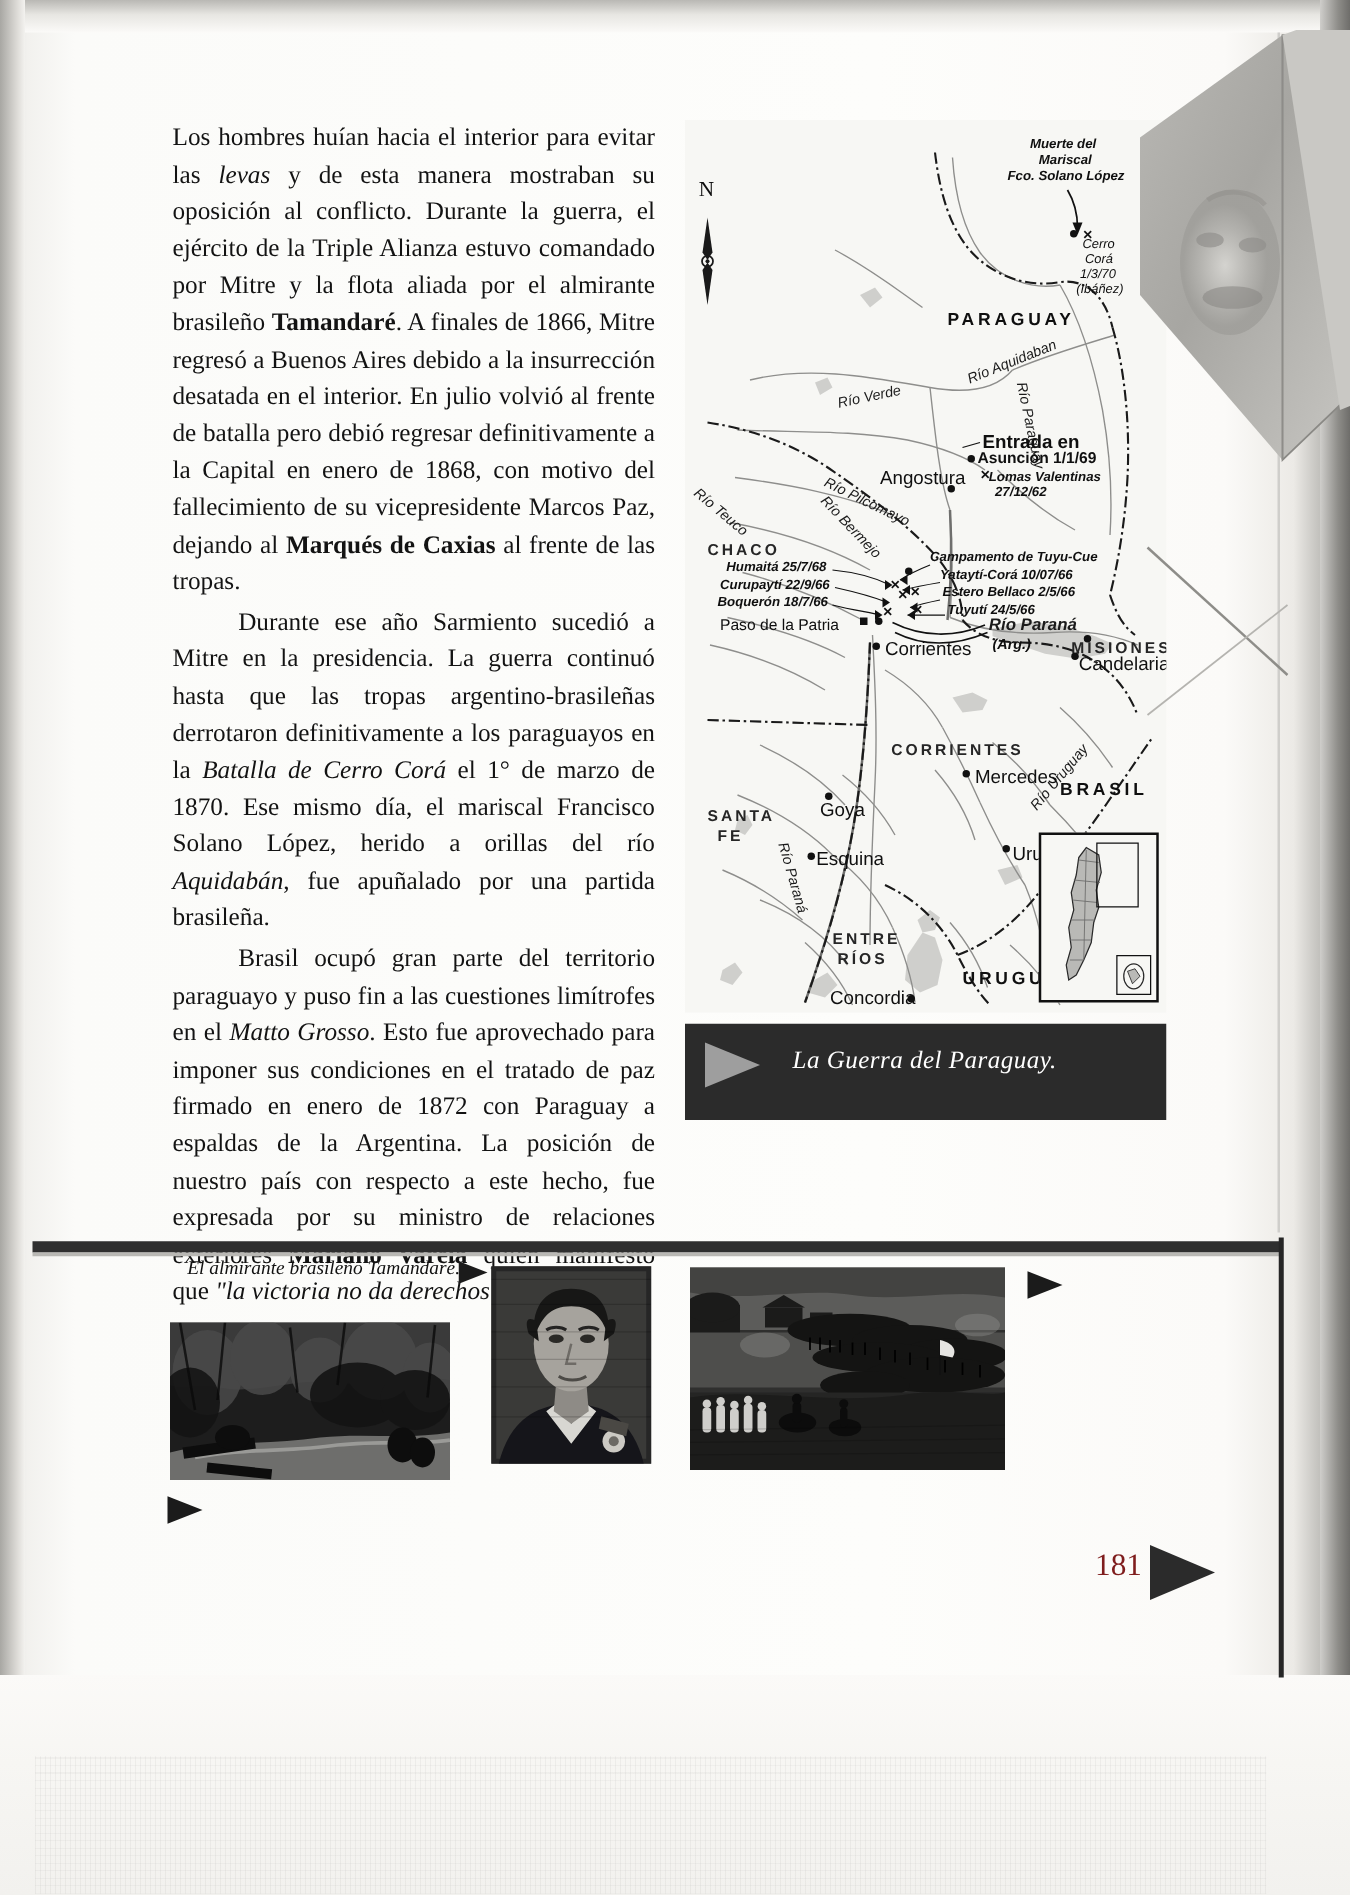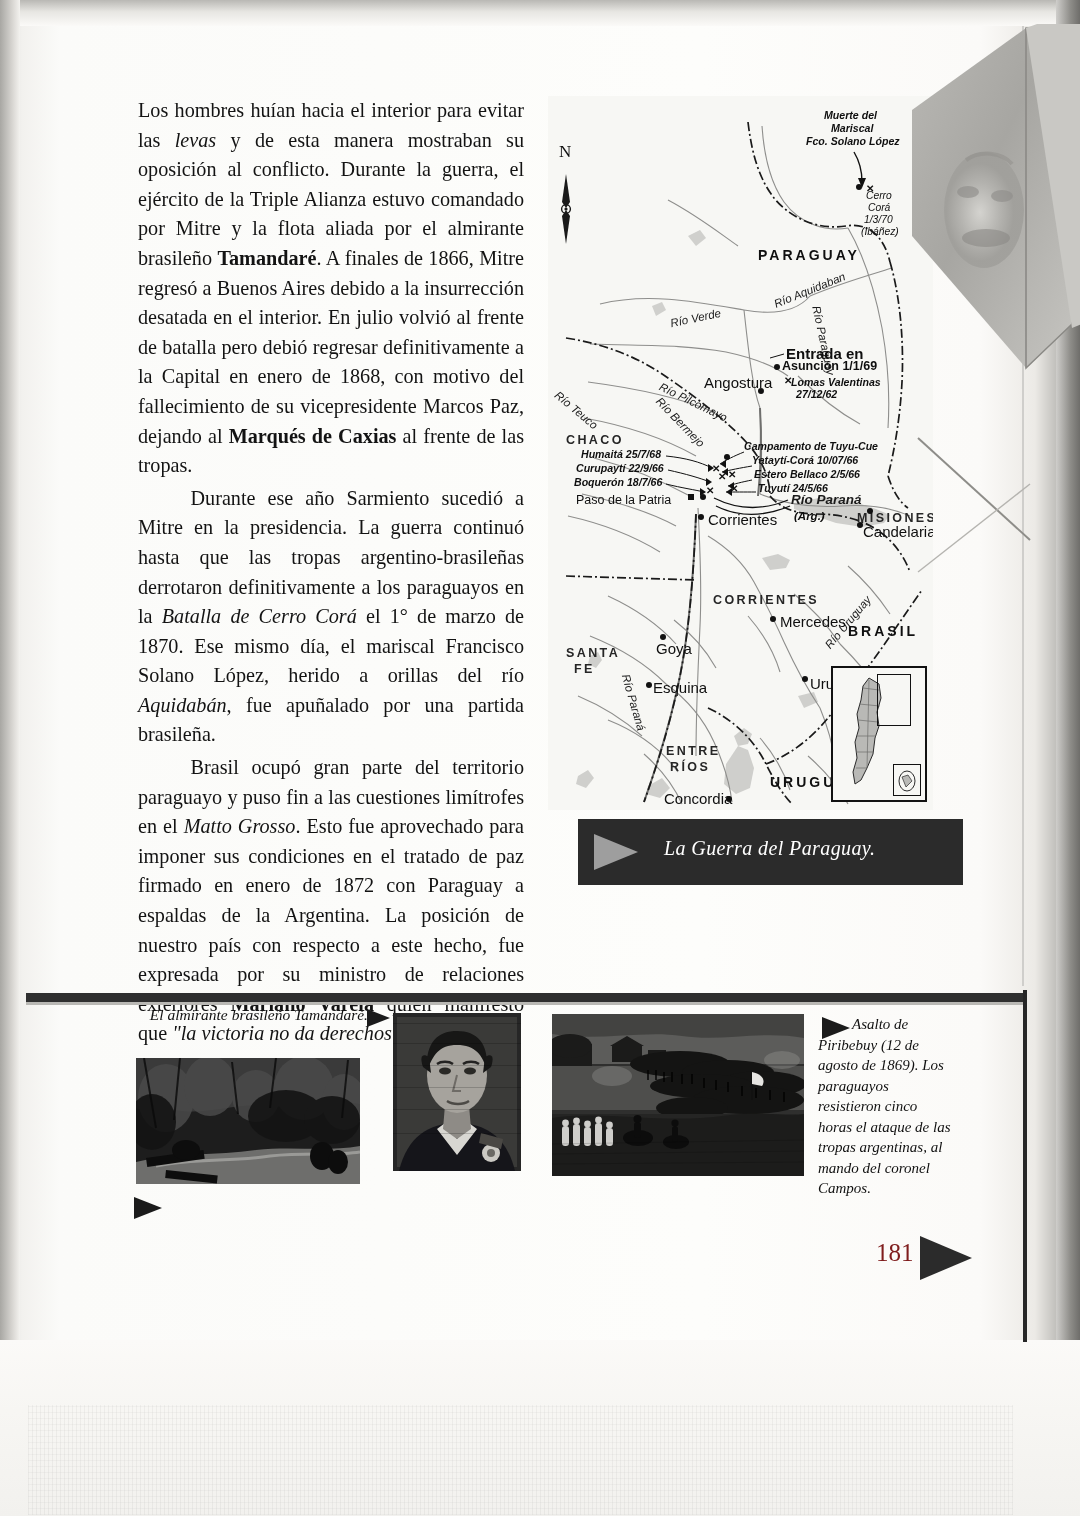--- a/index.html
+++ b/index.html
@@ -81,23 +81,22 @@
   }
   .inset-rect{
     position:absolute;left:44px;top:6px;width:32px;height:50px;border:1.6px solid #111;
   }
   .inset-sub{
     position:absolute;right:4px;bottom:4px;width:26px;height:30px;border:1.4px solid #111;background:#f7f7f4;
   }
 
   
   .capbar{
-    position:absolute;left:548px;top:819px;width:385px;height:66px;
+    position:absolute;left:548px;top:819px;width:385px;height:77px;
     background:#2b2b2b;
-    margin-left:30px;
   }
   .capbar-tri{
     position:absolute;left:16px;top:15px;width:0;height:0;
     border-top:18px solid transparent;border-bottom:18px solid transparent;
     border-left:44px solid #9e9e9e;
   }
   .capbar-txt{
     position:absolute;left:86px;top:18px;color:#fff;font-style:italic;
     font-size:20px;font-family:"Liberation Serif",serif;letter-spacing:.4px;
   }
@@ -601,20 +600,19 @@
 
       <g opacity=".16" stroke="#000" stroke-width="1">
         <line x1="0" y1="130" x2="252" y2="126"></line>
         <line x1="0" y1="140" x2="252" y2="137"></line>
         <line x1="0" y1="150" x2="252" y2="148"></line>
       </g>
     </svg>
   </div>
 
   <div class="tri-r" style="left:822px;top:1017px;"></div>
-  <div class="cap-piri"><span class="lead"></span><span>Asalto de Piribebuy (12 de agosto de 1869). Los paraguayos resistieron cinco horas el ataque de las tropas argentinas, al mando del coronel Campos.</span></div>
 
   <div class="tri-r" style="left:134px;top:1197px;"></div>
 
   <div class="pageno">181</div>
   <div class="pageno-tri"></div>
 
 </div>
 
 </body></html>

